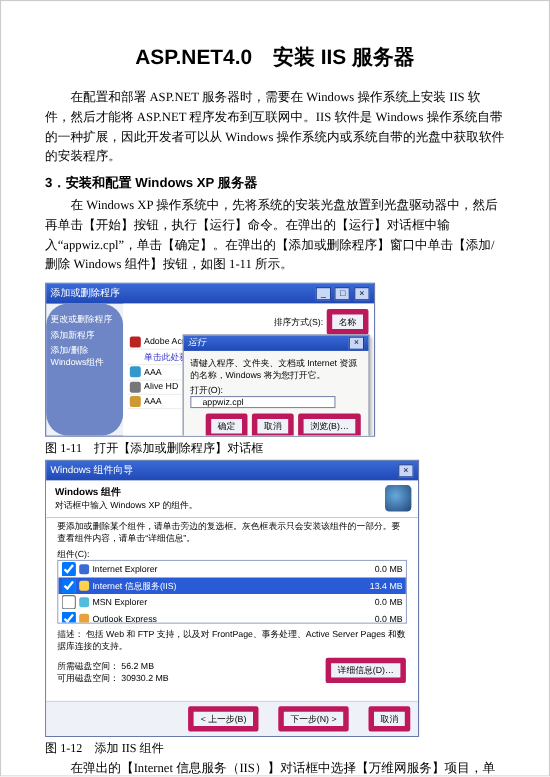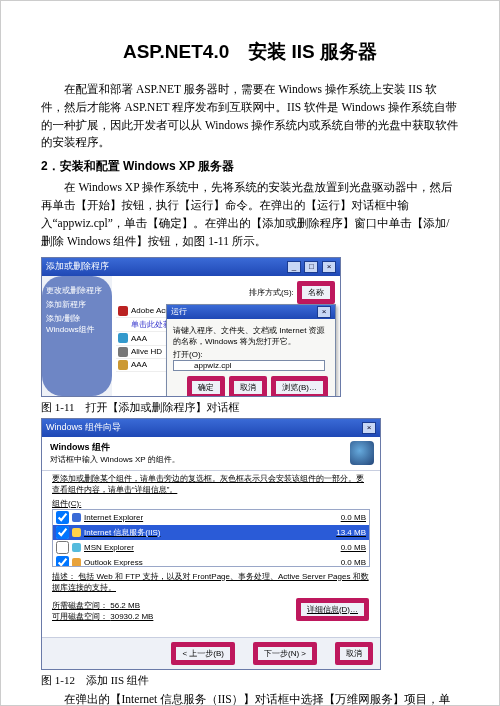--- a/index.html
+++ b/index.html
@@ -120,32 +120,32 @@
   .inner-dialog {
     position: absolute;
     right: 4px;
     top: 28px;
     width: 168px;
     background: #f7f7f5;
     border: 1px solid #7a8aa8;
     font-size: 8px;
     box-shadow: 2px 2px 3px rgba(0,0,0,0.25);
   }
-  .inner-dialog .titlebar { height: 14px; background: linear-gradient(#3a6ad6,#1f48b5); font-size:8px;}
+  .inner-dialog .titlebar { height: 14px; background: linear-gradient(#3a6ad6,#1f48b5); font-size:8px;font-style:italic;}
   .inner-dialog .dlg-body { padding: 4px 6px; }
   .inner-dialog .row { margin: 2px 0; }
   .inner-dialog input[type=text]{
-    width: 110px; font-size:8px; padding:0 20px; border:1px solid #7a8aa8;
+    width: 110px; font-size:8px; padding:0 10px; border:1px solid #7a8aa8;
   }
   .field-lab { display:inline-block; width:32px;}
   .dlg-btns { text-align: right; margin-top:4px;}
 
   
   .shot2 { width: 340px; }
-  .wiz-body { background:#fff; padding:36px 10px 8px 10px; position:relative; height: 200px; box-sizing:border-box;text-decoration:underline;}
+  .wiz-body { background:#fff; padding:36px 10px 8px 10px; position:relative; height: 200px; box-sizing:border-box;}
   .wiz-head {
     position:absolute; top:0; left:0; right:0; height:34px;
     background:#fff; border-bottom:1px solid #c8cee0;
     padding:4px 8px; box-sizing:border-box; font-size:8px;
   }
   .wiz-head .wiz-title { font-weight:bold; font-size:9px;}
   .wiz-head .wiz-icon {
     position:absolute; right:6px; top:4px; width:24px; height:24px;
     background: radial-gradient(circle at 40% 40%, #6ad, #247); border-radius:4px;
   }
@@ -162,21 +162,21 @@
 </style>
 </head>
 <body>
 
 <div class="page">
 
   <h1 class="title">ASP.NET4.0　安装 IIS 服务器</h1>
 
   <p class="body-text">在配置和部署 ASP.NET 服务器时，需要在 Windows 操作系统上安装 IIS 软件，然后才能将 ASP.NET 程序发布到互联网中。IIS 软件是 Windows 操作系统自带的一种扩展，因此开发者可以从 Windows 操作系统内或系统自带的光盘中获取软件的安装程序。</p>
 
-  <div class="section-head">2．安装和配置 Windows XP 服务器</div>
+  <div class="section-head">3．安装和配置 Windows XP 服务器</div>
 
   <p class="body-text">在 Windows XP 操作系统中，先将系统的安装光盘放置到光盘驱动器中，然后再单击【开始】按钮，执行【运行】命令。在弹出的【运行】对话框中输入“appwiz.cpl”，单击【确定】。在弹出的【添加或删除程序】窗口中单击【添加/删除 Windows 组件】按钮，如图 1-11 所示。</p>
 
   <div class="shot">
     <div class="titlebar">
       <span>添加或删除程序</span>
       <span class="tb-btns">
         <span>_</span>
         <span>□</span>
         <span>×</span>

